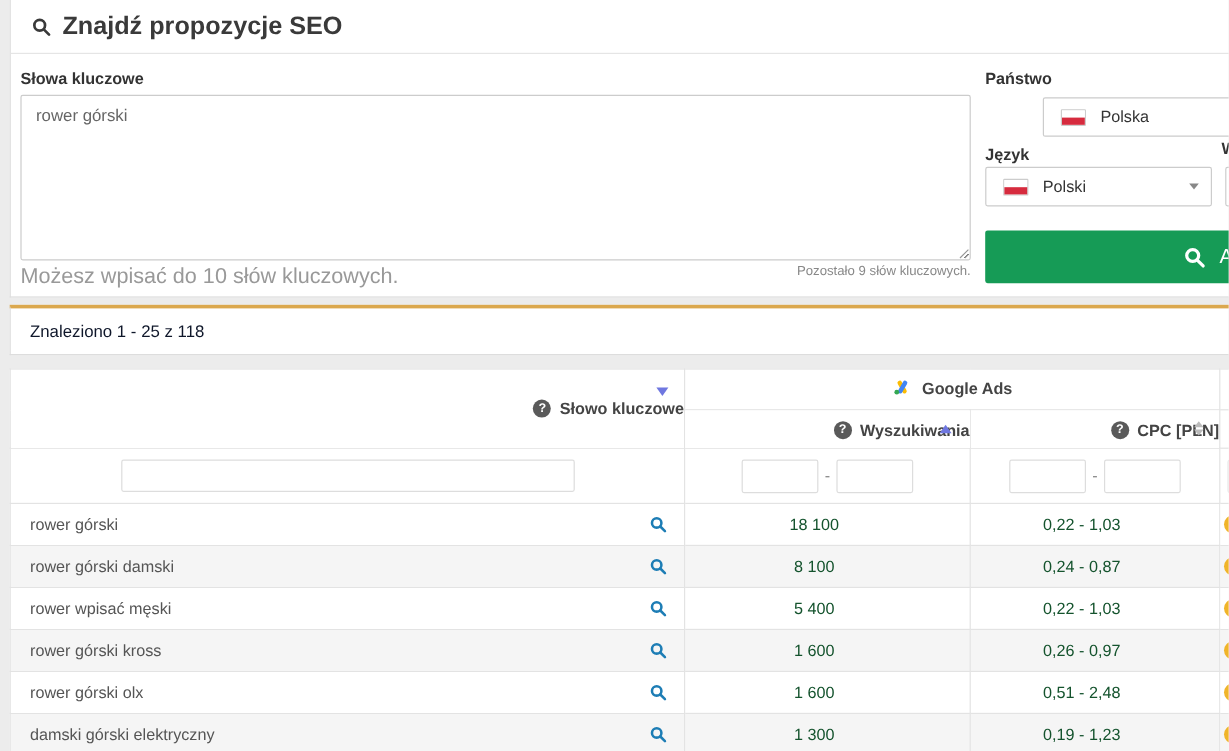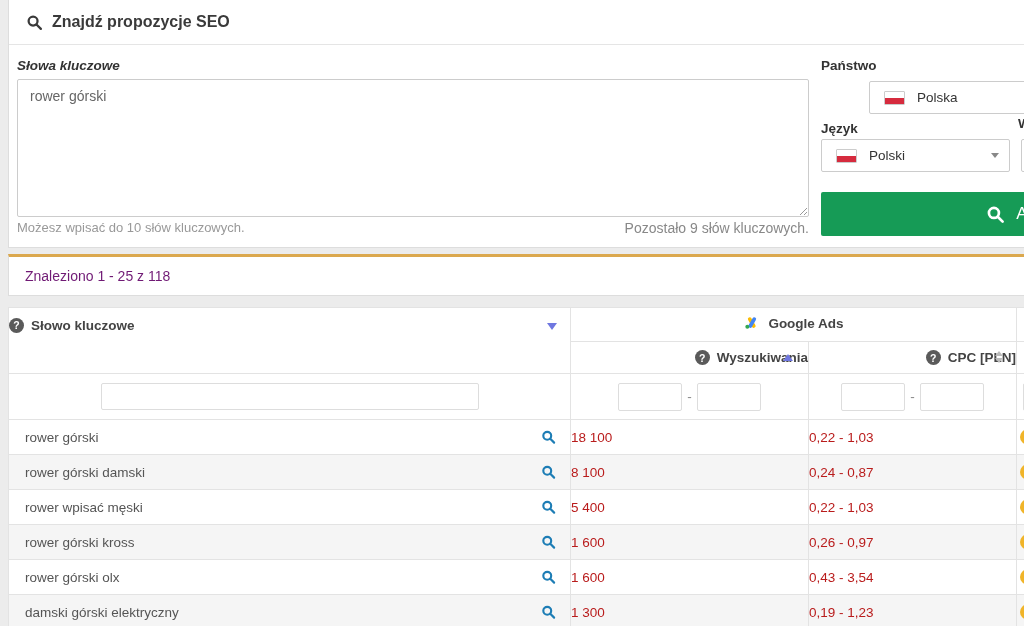--- a/index.html
+++ b/index.html
@@ -12,36 +12,36 @@
   
   .card1 {
     position:absolute; left:8px; top:0; width:1252px; height:248px;
     background:#fff; border:1px solid #ddd; border-top:none;
   }
   .title-bar {
     height:45px; border-bottom:1px solid #e5e5e5;
     display:flex; align-items:center; gap:9px; padding-left:17px;
   }
   .title-bar svg { width:17px; height:17px; color:#3a3a3a; }
-  .page-title { font-size:16px; font-weight:700; color:#3a3a3a; }
+  .page-title { font-size:21px; font-weight:700; color:#3a3a3a; }
   .fld-label { position:absolute; font-size:13.5px; font-weight:700; color:#333; }
-  .kw-label { left:8px; top:58px;font-style:italic; }
+  .kw-label { left:8px; top:58px; }
   .kw-textarea {
     position:absolute; left:8px; top:79px; width:792px; height:138px;
     border:1px solid #ccc; border-radius:2px; padding:8px 12px;
     font-family:"Liberation Sans", sans-serif; font-size:14px; color:#666;
     resize:both; outline:none; background:#fff;
   }
   .resize-grip { position:absolute; left:789px; top:206px; pointer-events:none; }
   .hint-left {
-    position:absolute; left:8px; top:220px; font-size:13px; color:#999;
+    position:absolute; left:8px; top:220px; font-size:18px; color:#999;
   }
   .hint-right {
     position:absolute; left:8px; top:220px; width:792px; text-align:right;
-    font-size:14px; color:#888;
+    font-size:11px; color:#888;
   }
   .country-label { left:812px; top:58px; }
   .lang-label { left:812px; top:121px; }
   .engine-label { left:1009px; top:116px; white-space:nowrap; }
   .select-box {
     position:absolute; width:189px; height:33px; background:#fff;
     border:1px solid #ccc; border-radius:2px;
     display:flex; align-items:center; gap:12px; padding:0 10px 0 14px;
     font-size:13.5px; color:#333; cursor:pointer;
   }
@@ -66,33 +66,33 @@
     color:#fff; font-family:"Liberation Sans", sans-serif;
     font-size:17px;
   }
   .analyze-btn svg { width:19px; height:19px; }
   
   .card2 {
     position:absolute; left:8px; top:254px; width:1252px; height:42px;
     background:#fff; border:1px solid #ddd; border-top:3px solid #dba84e;
     display:flex; align-items:center; padding-left:16px;
   }
-  .results-summary { font-size:14px; color:#701a75; }
+  .results-summary { font-size:14px; color:#0f172a; }
   
   .table-wrap { position:absolute; left:8px; top:307px; width:1252px; }
   table { border-collapse:collapse; table-layout:fixed; width:1252px; background:#fff; }
   col.c1{width:562px;} col.c2{width:238px;} col.c3{width:208px;} col.c4{width:244px;}
   th, td { border:1px solid #e3e3e3; font-size:13.5px; }
   thead th { font-weight:700; color:#444; background:#fff; }
   tr.hrow1 { height:34px; }
   tr.hrow2 { height:32px; }
   tr.frow  { height:46px; }
   tbody tr.drow { height:35px; }
   .kw-head {
-    vertical-align:top; padding-top:9px; text-align:left; position:relative; cursor:pointer;
+    vertical-align:top; padding-top:23px; text-align:right; position:relative; cursor:pointer;
   }
   .head-inner { display:inline-flex; align-items:center; gap:7px; }
   .qicon {
     width:15px; height:15px; border-radius:50%; background:#5a5a5a; color:#fff;
     display:inline-flex; align-items:center; justify-content:center;
     font-size:10.5px; font-weight:700; flex:0 0 auto;
   }
   .qicon::before { content:"?"; }
   .tri-down {
     position:absolute; right:13px; top:15px; width:0; height:0;
@@ -122,21 +122,21 @@
     font-family:"Liberation Sans", sans-serif; font-size:13px; padding:0 6px;
   }
   .f-dash { color:#888; margin:0 5px; }
   tr.drow:nth-child(odd) td { background:#f5f5f5; }
   tr.drow:nth-child(even) td { background:#fff; }
   td.kw-cell { padding-left:16px; color:#555; position:relative; }
   .row-mag {
     position:absolute; right:14px; top:50%; transform:translateY(-50%);
     width:15px; height:15px; color:#1d7db5; cursor:pointer;
   }
-  td.num-cell { text-align:left; padding-right:22px; color:#b91c1c; }
+  td.num-cell { text-align:center; padding-right:22px; color:#14532d; }
   td.extra-cell { position:relative; }
   .trend-dot {
     position:absolute; left:3px; top:50%; transform:translateY(-50%);
     width:15px; height:15px; border-radius:50%; background:#f0b429;
   }
 </style>
 </head>
 <body>
 
 <div id="screen">
@@ -319,21 +319,21 @@
         </tr>
         <tr class="drow">
           <td class="kw-cell">
             <span>rower górski olx</span>
             <svg class="row-mag" viewBox="0 0 24 24" fill="none" stroke="currentColor" stroke-width="3.4">
                 <circle cx="10" cy="10" r="6.3"></circle>
                 <line x1="14.8" y1="14.8" x2="21" y2="21" stroke-linecap="round"></line>
               </svg>
           </td>
           <td class="num-cell">1 600</td>
-          <td class="num-cell">0,43 - 3,54</td>
+          <td class="num-cell">0,51 - 2,48</td>
           <td class="extra-cell">
               <span class="trend-dot"></span>
             </td>
         </tr>
         <tr class="drow">
           <td class="kw-cell">
             <span>damski górski elektryczny</span>
             <svg class="row-mag" viewBox="0 0 24 24" fill="none" stroke="currentColor" stroke-width="3.4">
                 <circle cx="10" cy="10" r="6.3"></circle>
                 <line x1="14.8" y1="14.8" x2="21" y2="21" stroke-linecap="round"></line>

